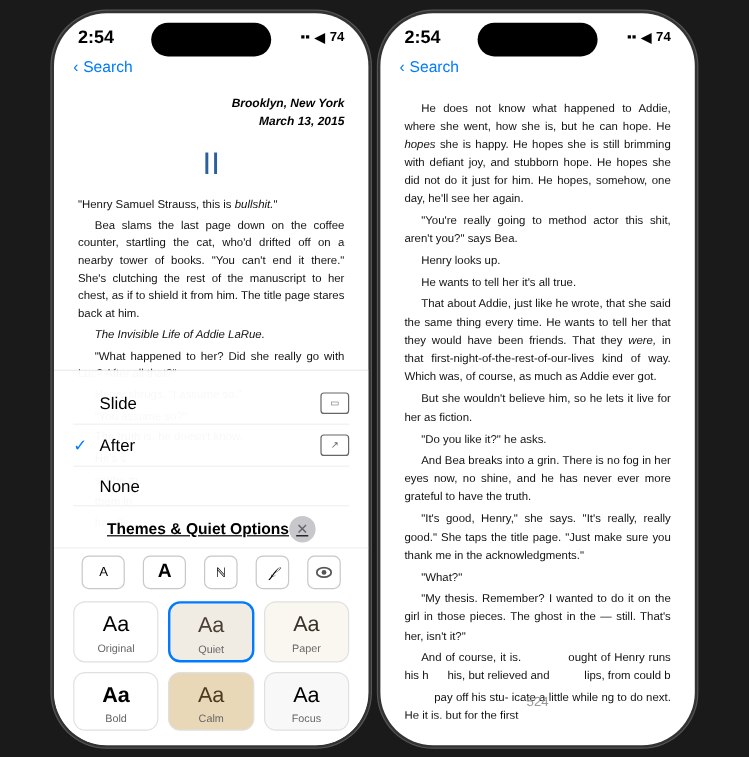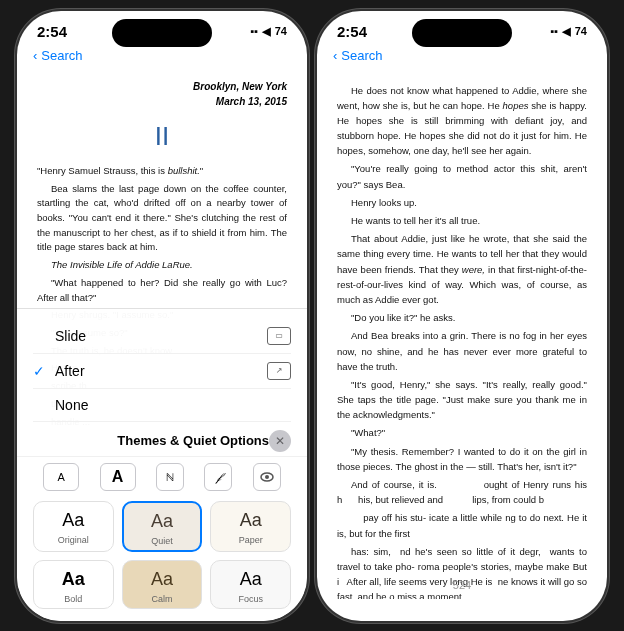--- a/index.html
+++ b/index.html
@@ -14,21 +14,21 @@
       overflow: hidden;
     }
 
     .phones-container {
       display: flex;
       gap: 10px;
       align-items: center;
     }
 
     .phone {
-      width: 290px;
+      width: 262px;
       height: 610px;
       background: #fff;
       border-radius: 44px;
       overflow: hidden;
       position: relative;
       box-shadow: 0 0 0 2px #333, 0 0 0 3px #555;
     }
 
     
     .status-bar {
@@ -160,22 +160,23 @@
       display: flex;
       align-items: center;
       justify-content: center;
       font-size: 8px;
       color: #666;
     }
 
     .themes-header {
       display: flex;
       align-items: center;
-      justify-content: flex-end;
+      justify-content: center;
       padding: 8px 16px 4px;
+      text-decoration: underline;
     }
 
     .themes-label {
       font-size: 13px;
       font-weight: 600;
       color: #000;
     }
 
     .close-btn {
       width: 22px;
@@ -449,20 +450,21 @@
       <span>‹</span>
       <span>Search</span>
     </div>
 
     <div class="reading-content">
       <p class="indent">He does not know what happened to Addie, where she went, how she is, but he can hope. He <em>hopes</em> she is happy. He hopes she is still brimming with defiant joy, and stubborn hope. He hopes she did not do it just for him. He hopes, somehow, one day, he'll see her again.</p>
       <p class="indent">"You're really going to method actor this shit, aren't you?" says Bea.</p>
       <p class="indent">Henry looks up.</p>
       <p class="indent">He wants to tell her it's all true.</p>
       <p class="indent">That about Addie, just like he wrote, that she said the same thing every time. He wants to tell her that they would have been friends. That they <em>were,</em> in that first-night-of-the-rest-of-our-lives kind of way. Which was, of course, as much as Addie ever got.</p>
+      <p class="indent">But she wouldn't believe him, so he lets it live for her as fiction.</p>
       <p class="indent">"Do you like it?" he asks.</p>
       <p class="indent">And Bea breaks into a grin. There is no fog in her eyes now, no shine, and he has never ever more grateful to have the truth.</p>
       <p class="indent">"It's good, Henry," she says. "It's really, really good." She taps the title page. "Just make sure you thank me in the acknowledgments."</p>
       <p class="indent">"What?"</p>
       <p class="indent">"My thesis. Remember? I wanted to do it on the girl in those pieces. The ghost in the — still. That's her, isn't it?"</p>
       <p class="indent">And of course, it is. &nbsp;&nbsp;&nbsp;&nbsp;&nbsp;&nbsp;&nbsp;&nbsp;&nbsp;&nbsp;&nbsp;ought of Henry runs his h&nbsp;&nbsp;&nbsp;&nbsp;&nbsp;&nbsp;his, but relieved and &nbsp;&nbsp;&nbsp;&nbsp;&nbsp;&nbsp;&nbsp;&nbsp;&nbsp;&nbsp;lips, from could b</p>
       <p class="indent">&nbsp;&nbsp;&nbsp;&nbsp;pay off his stu- icate a little while ng to do next. He it is, but for the first</p>
       <p class="indent">has: sim,&nbsp;&nbsp;nd he's seen so little of it degr,&nbsp;&nbsp;wants to travel to take pho- roma people's stories, maybe make But i&nbsp;&nbsp; After all, life seems very long He is&nbsp; ne knows it will go so fast, and he o miss a moment.</p>
     </div>
 

